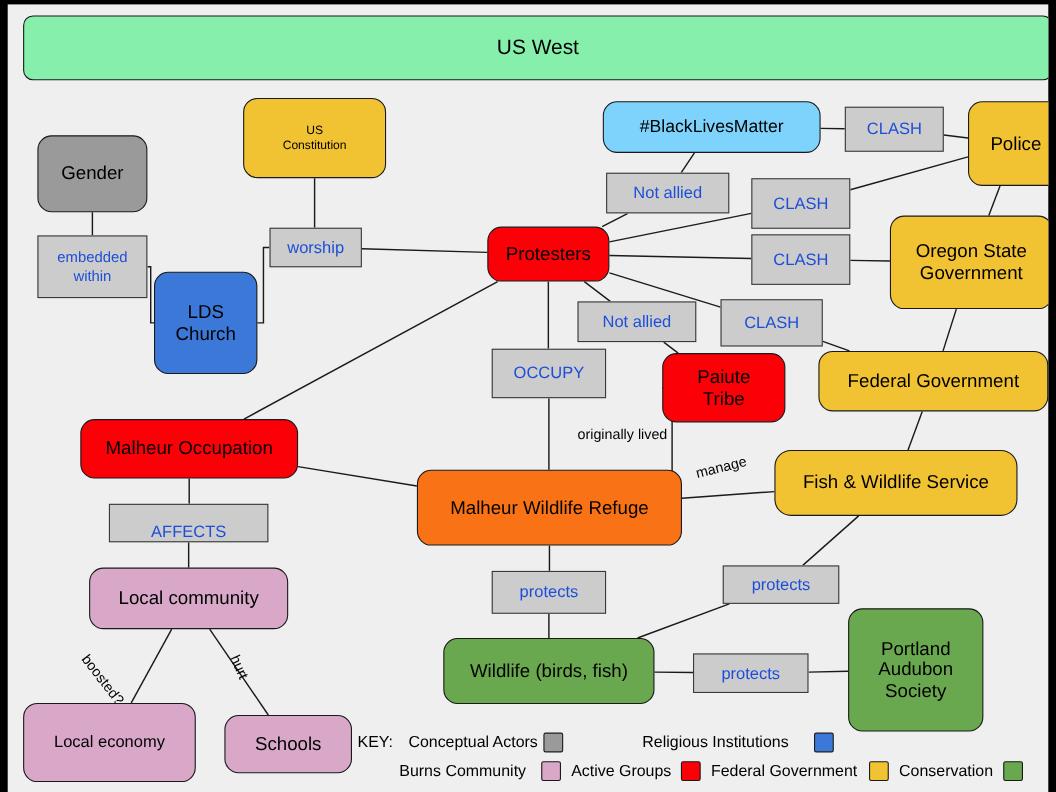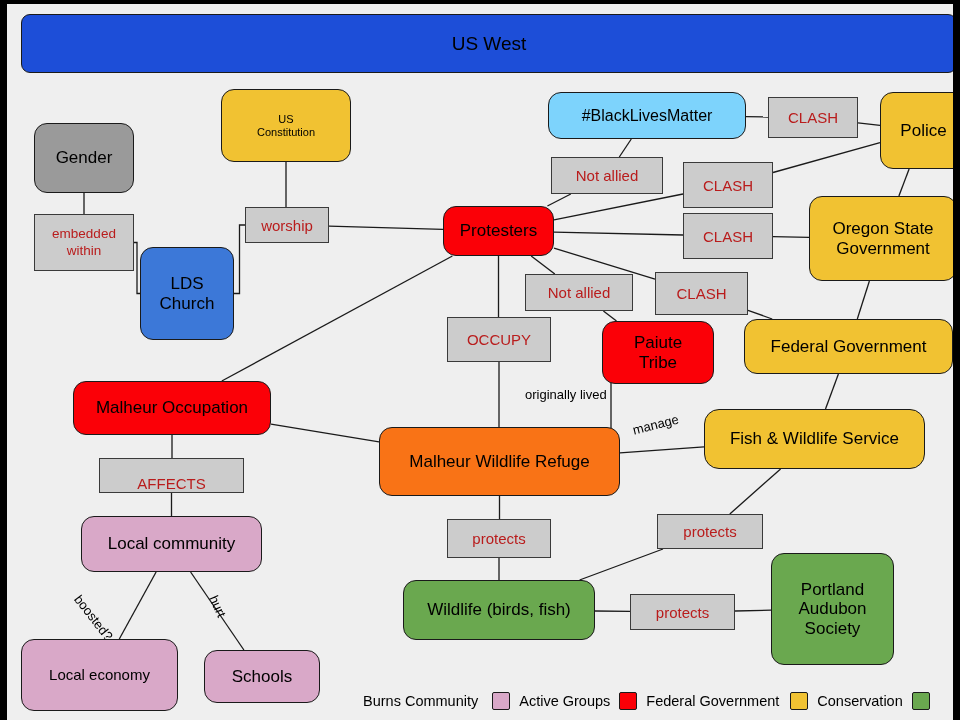--- a/index.html
+++ b/index.html
@@ -39,37 +39,37 @@
   .rounded { border-radius: 13px; }
   .label-box {
     position: absolute;
     box-sizing: border-box;
     display: flex;
     align-items: center;
     justify-content: center;
     text-align: center;
     background: #ccc;
     border: 1.4px solid #3a3a3a;
-    color: #b91c1c;
+    color: #1d4ed8;
     font-size: 15px;
     z-index: 4;
     white-space: nowrap;
   }
   .free-label {
     position: absolute;
     font-size: 13px;
     color: #000;
     z-index: 5;
     white-space: nowrap;
   }
   #header-bar {
     position: absolute;
     left: 14px; top: 10px;
     width: 934px; height: 57px;
-    background: #1d4ed8;
+    background: #86efac;
     border: 1.6px solid #1a1a1a;
     border-radius: 9px;
     display: flex; align-items: center; justify-content: center;
     font-size: 19px;
     z-index: 2;
   }
   
   #legend {
     position: absolute;
     left: 318px; top: 662px;
@@ -206,20 +206,31 @@
       </div>
     </div>
   <div id="free-layer">
       <div class="free-label" style="left: 518px; top: 383px;">originally lived</div>
       <div class="free-label" style="left: 624px; top: 419px; transform: rotate(-14deg); transform-origin: left top;">manage</div>
       <div class="free-label" style="left: 76px; top: 588px; transform: rotate(52deg); transform-origin: left top;">boosted?</div>
       <div class="free-label" style="left: 213px; top: 589px; transform: rotate(66deg); transform-origin: left top;">hurt</div>
     </div>
 
   <div id="legend">
+    <div class="legend-row" style="left:0px; top:0px; gap:14px;">
+      <span>KEY:</span>
+      <span class="legend-item">
+        <span>Conceptual Actors</span>
+        <span class="sw" style="background:#9a9a9a"></span>
+      </span>
+      <span class="legend-item" style="margin-left:58px">
+        <span>Religious Institutions</span>
+        <span class="sw" style="background:#3c78d8; margin-left:18px"></span>
+      </span>
+    </div>
     <div class="legend-row" style="left:38px; top:26px; gap:9px;justify-content:space-between;">
       <span class="legend-item">
         <span>Burns Community</span>
         <span class="sw" style="background:#d9a8c8; margin-left:9px"></span>
       </span>
       <span class="legend-item">
         <span>Active Groups</span>
         <span class="sw" style="background:#fb0007; margin-left:4px"></span>
       </span>
       <span class="legend-item">

